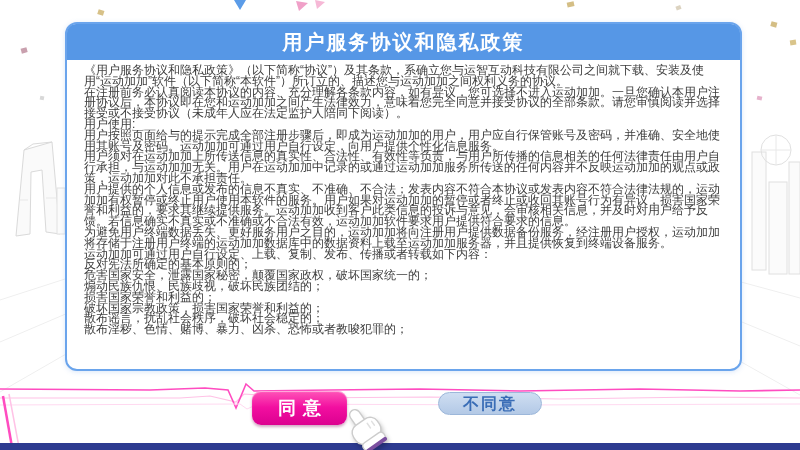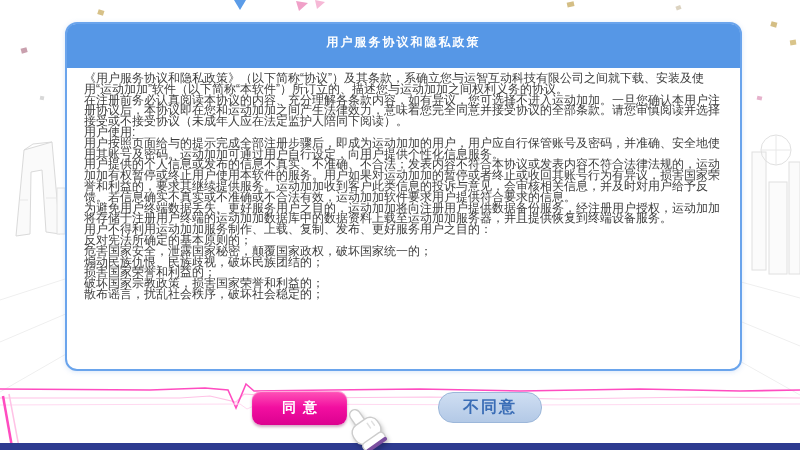--- a/index.html
+++ b/index.html
@@ -12,41 +12,41 @@
   .bg-art{position:absolute;left:0;top:0;z-index:0;}
 
   
   .dialog{
     position:absolute;left:65px;top:22px;width:677px;height:349px;
     background:#ffffff;border:2px solid #6aa4ec;border-radius:12px;
     box-sizing:border-box;z-index:2;
     box-shadow:0 1px 5px rgba(110,160,230,0.25);
   }
   .dialog-header{
-    height:44px;background:#5697e6;border-radius:9px 9px 0 0;
-    color:#ffffff;font-size:12px;font-weight:bold;text-align:center;
+    height:36px;background:#5697e6;border-radius:9px 9px 0 0;
+    color:#ffffff;font-size:20px;font-weight:bold;text-align:center;
     line-height:37px;letter-spacing:2px;
   }
   .dialog-body{
     padding:5px 10px 0 17px;
     font-size:12px;line-height:10.8px;color:#3c3c3c;
     text-align:left;
   }
   .agreement-line{margin:0;padding:0;}
 
   
   .btn{position:absolute;z-index:3;cursor:pointer;font-family:inherit;}
   .btn-agree{
     left:252px;top:391px;width:95px;height:34px;border:none;border-radius:9px;
     background:linear-gradient(180deg,#ff55b8 0%,#f20fa0 48%,#dc0090 100%);
-    color:#ffffff;font-size:14px;font-weight:bold;letter-spacing:7px;text-indent:7px;
+    color:#ffffff;font-size:18px;font-weight:bold;letter-spacing:7px;text-indent:7px;
     box-shadow:0 2px 3px rgba(120,0,80,0.35), inset 0 1px 1px rgba(255,255,255,0.55);
   }
   .btn-disagree{
-    left:438px;top:392px;width:104px;height:31px;border-radius:15px;
+    left:438px;top:392px;width:104px;height:23px;border-radius:15px;
     border:1px solid #9cb7da;
     background:linear-gradient(180deg,#cfdef2 0%,#b3c9e6 100%);
     color:#3a6db6;font-size:16px;font-weight:bold;letter-spacing:2px;
   }
 
   
   .hand-cursor{
     position:absolute;left:330px;top:405px;width:72px;height:48px;z-index:5;
     filter:drop-shadow(2px 3px 2px rgba(0,0,0,0.22));
     pointer-events:none;
@@ -115,29 +115,31 @@
     </g>
   </svg>
 
   <div class="dialog">
     <div class="dialog-header">用户服务协议和隐私政策</div>
     <div class="dialog-body">
         <div class="agreement-line">《用户服务协议和隐私政策》（以下简称“协议”）及其条款，系确立您与运智互动科技有限公司之间就下载、安装及使用“运动加加”软件（以下简称“本软件”）所订立的、描述您与运动加加之间权利义务的协议。</div>
         <div class="agreement-line">在注册前务必认真阅读本协议的内容、充分理解各条款内容，如有异议，您可选择不进入运动加加。一旦您确认本用户注册协议后，本协议即在您和运动加加之间产生法律效力，意味着您完全同意并接受协议的全部条款。请您审慎阅读并选择接受或不接受协议（未成年人应在法定监护人陪同下阅读）。</div>
         <div class="agreement-line">用户使用:</div>
         <div class="agreement-line">用户按照页面给与的提示完成全部注册步骤后，即成为运动加加的用户，用户应自行保管账号及密码，并准确、安全地使用其账号及密码。运动加加可通过用户自行设定，向用户提供个性化信息服务。</div>
+        <div class="agreement-line">用户须对在运动加加上所传送信息的真实性、合法性、有效性等负责，与用户所传播的信息相关的任何法律责任由用户自行承担，与运动加加无关。用户在运动加加中记录的或通过运动加加服务所传送的任何内容并不反映运动加加的观点或政策，运动加加对此不承担责任。</div>
         <div class="agreement-line">用户提供的个人信息或发布的信息不真实、不准确、不合法；发表内容不符合本协议或发表内容不符合法律法规的，运动加加有权暂停或终止用户使用本软件的服务。用户如果对运动加加的暂停或者终止或收回其账号行为有异议，损害国家荣誉和利益的，要求其继续提供服务。运动加加收到客户此类信息的投诉与意见，会审核相关信息，并及时对用户给予反馈。若信息确实不真实或不准确或不合法有效，运动加加软件要求用户提供符合要求的信息。</div>
         <div class="agreement-line">为避免用户终端数据丢失、更好服务用户之目的，运动加加将向注册用户提供数据备份服务，经注册用户授权，运动加加将存储于注册用户终端的运动加加数据库中的数据资料上载至运动加加服务器，并且提供恢复到终端设备服务。</div>
-        <div class="agreement-line">用户不得利用运动加加服务制作、上载、复制、发布、更好服务用户之目的：</div>
+        <div class="agreement-line">运动加加可通过用户自行设定、上载、复制、发布、传播或者转载如下内容：</div>
         <div class="agreement-line">反对宪法所确定的基本原则的；</div>
         <div class="agreement-line">危害国家安全，泄露国家秘密，颠覆国家政权，破坏国家统一的；</div>
         <div class="agreement-line">煽动民族仇恨、民族歧视，破坏民族团结的；</div>
         <div class="agreement-line">损害国家荣誉和利益的；</div>
         <div class="agreement-line">破坏国家宗教政策，损害国家荣誉和利益的；</div>
         <div class="agreement-line">散布谣言，扰乱社会秩序，破坏社会稳定的；</div>
+        <div class="agreement-line">散布淫秽、色情、赌博、暴力、凶杀、恐怖或者教唆犯罪的；</div>
       </div>
   </div>
 
   <button class="btn btn-agree">同意</button>
   <button class="btn btn-disagree">不同意</button>
 
   <svg class="hand-cursor" viewBox="0 0 72 50">
     <g transform="rotate(-35 36 26)" stroke="#cccccc" stroke-width="1.5" fill="#ffffff" stroke-linejoin="round" stroke-linecap="round">
       <rect x="30" y="1" width="11" height="25" rx="5.5"></rect>
       <rect x="21" y="16" width="30" height="22" rx="9"></rect>

